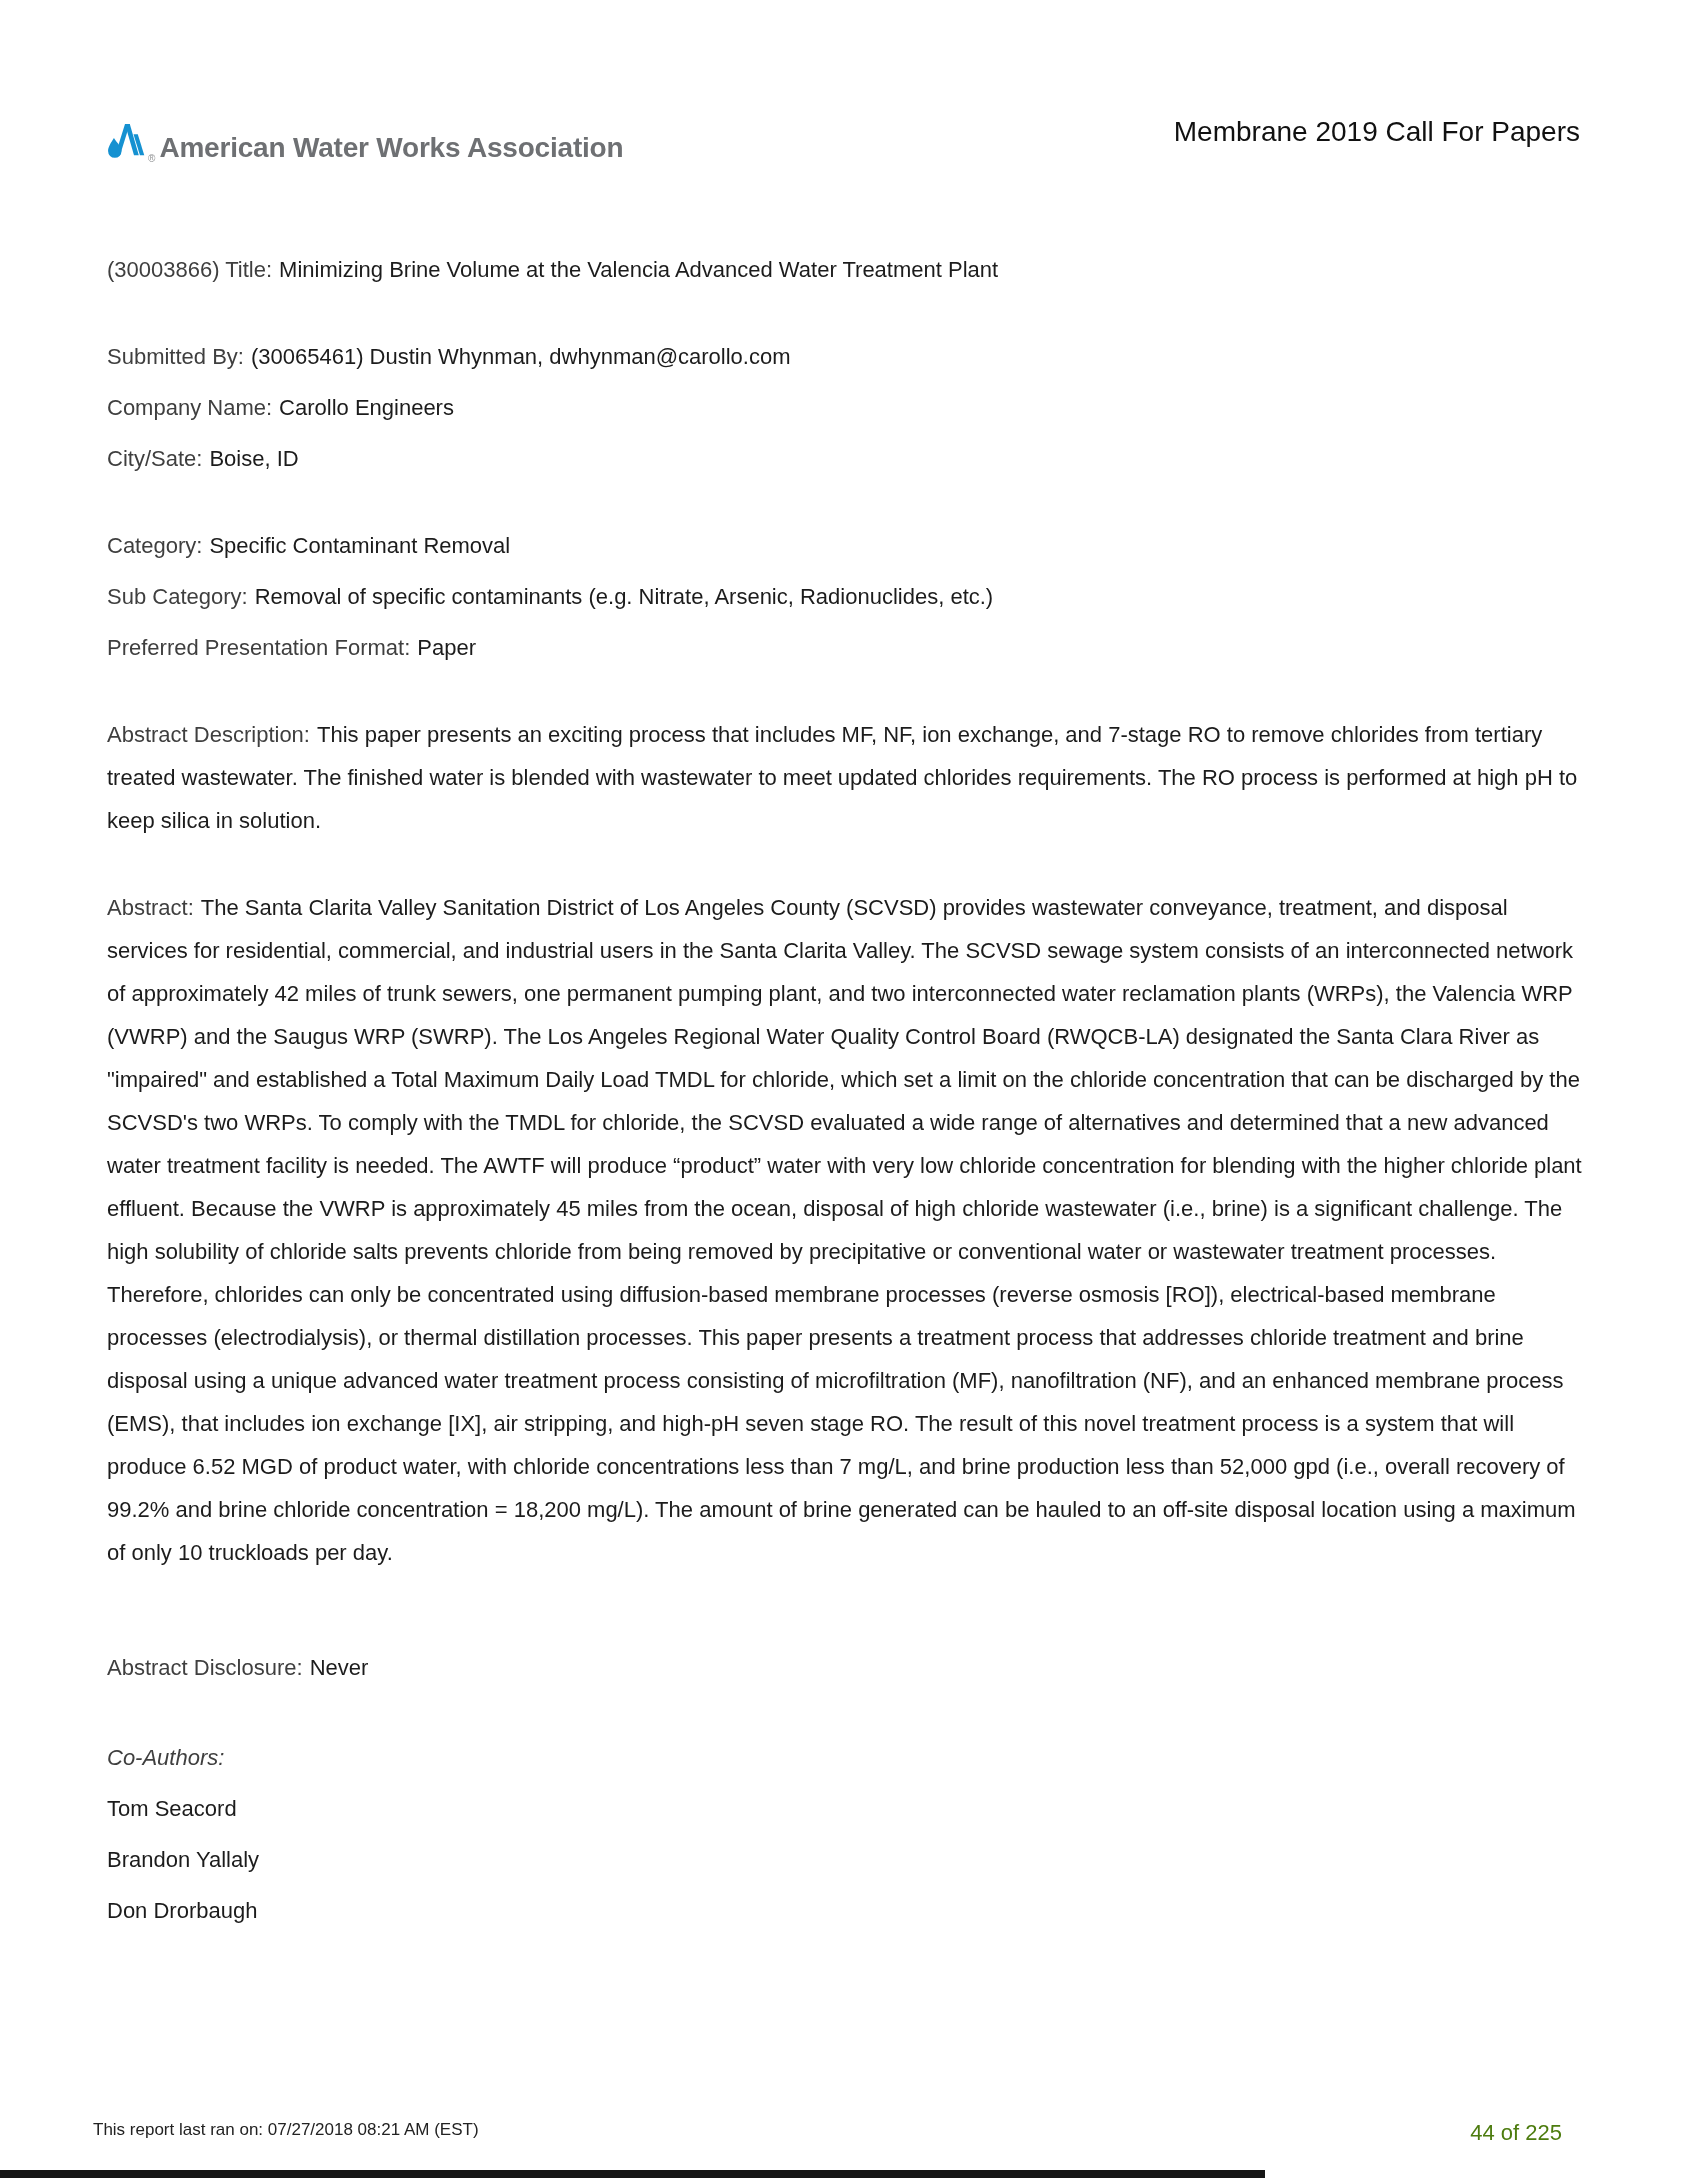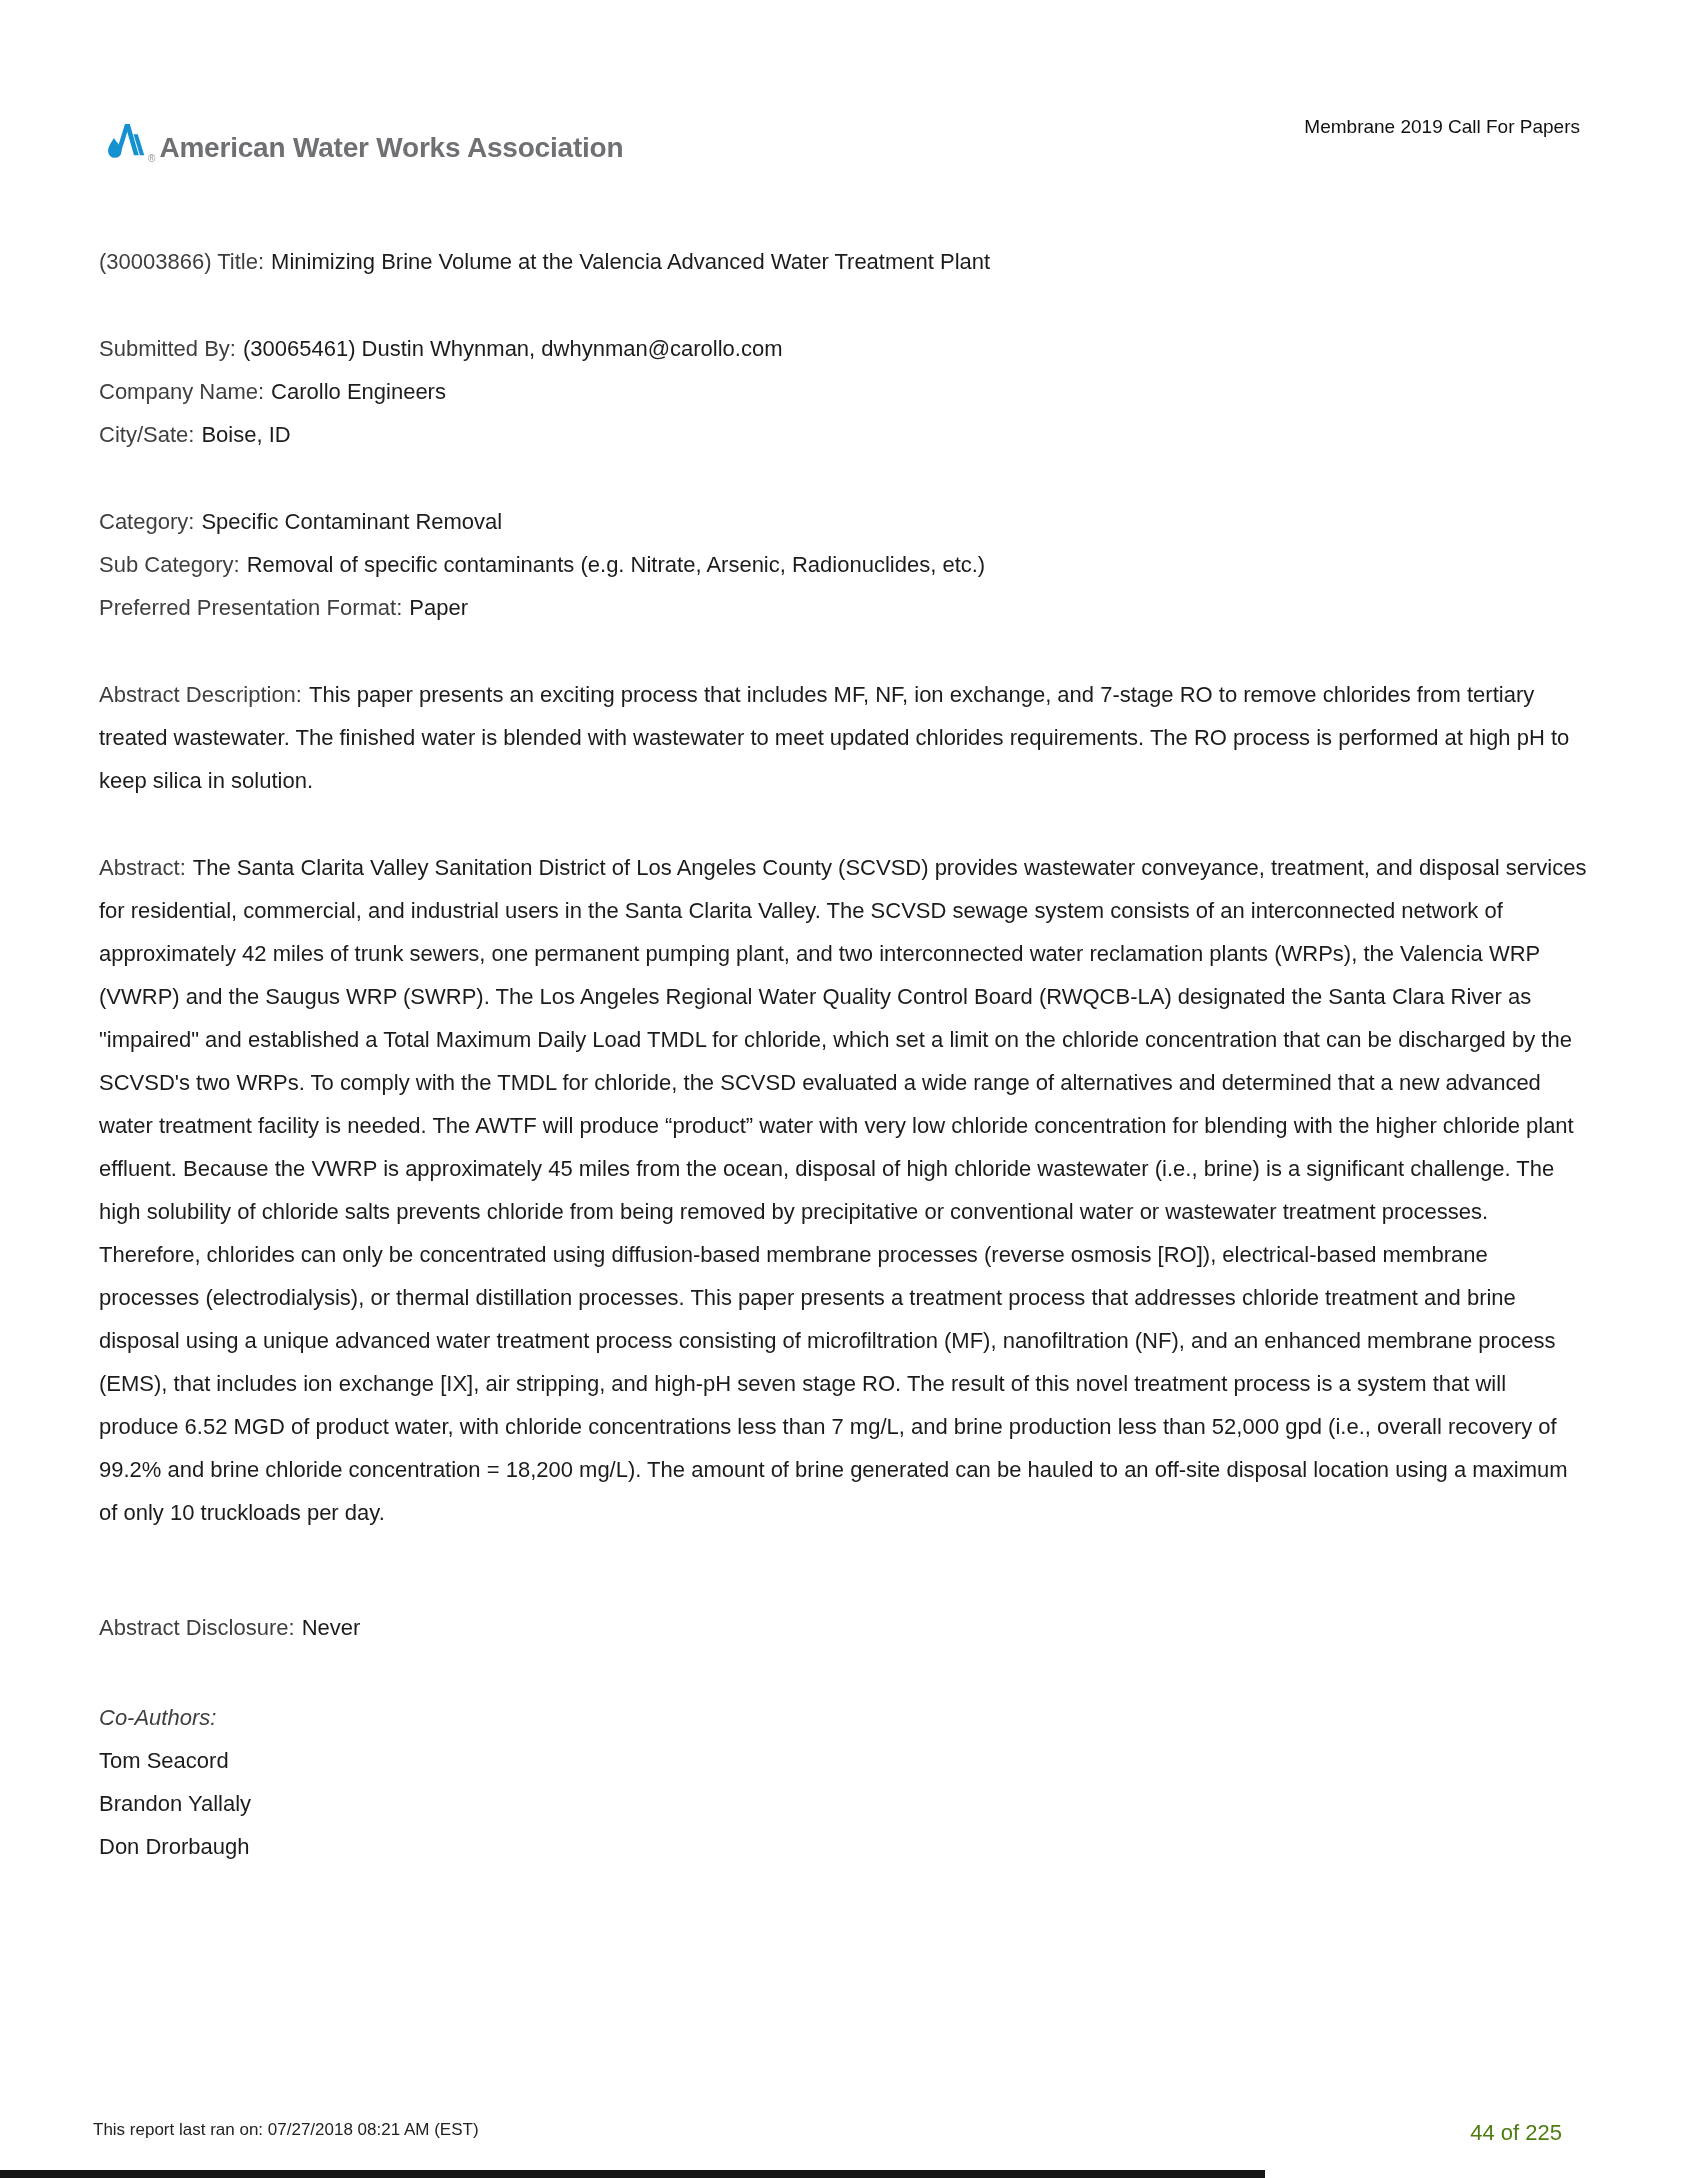--- a/index.html
+++ b/index.html
@@ -34,36 +34,36 @@
     color: #6e7073;
     letter-spacing: -0.2px;
     line-height: 1;
     margin-bottom: 4px;
     white-space: nowrap;
   }
   .report-title {
     position: absolute;
     top: 116px;
     right: 103px;
-    font-size: 19px;
+    font-size: 28px;
     color: #111111;
     white-space: nowrap;
   }
 
   
   .main {
     position: absolute;
     left: 99px;
     top: 240px;
     width: 1491px;
     font-size: 22px;
     line-height: 43px;
     color: #1c1c1c;
   }
-  .main p { margin: 0; }
+  .main p { margin: 8px; }
   p.gap { margin-top: 44px; }
   p.gap-disclosure { margin-top: 72px; }
   p.gap-coauthors { margin-top: 47px; font-style: italic; }
   .label { color: #3f3f3f; margin-right: 7px; }
 
   
   .footer-left {
     position: absolute;
     left: 93px;
     top: 2120px;

